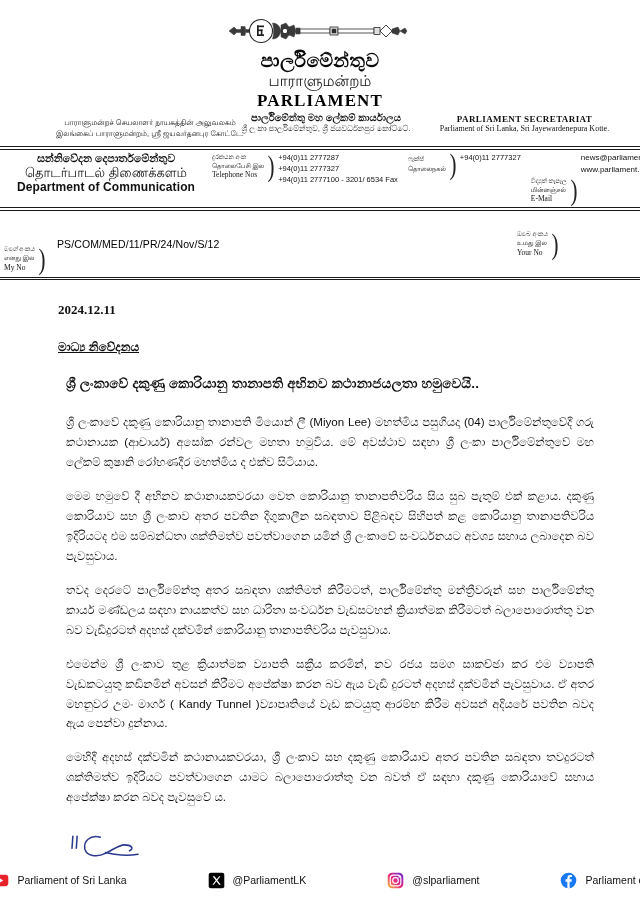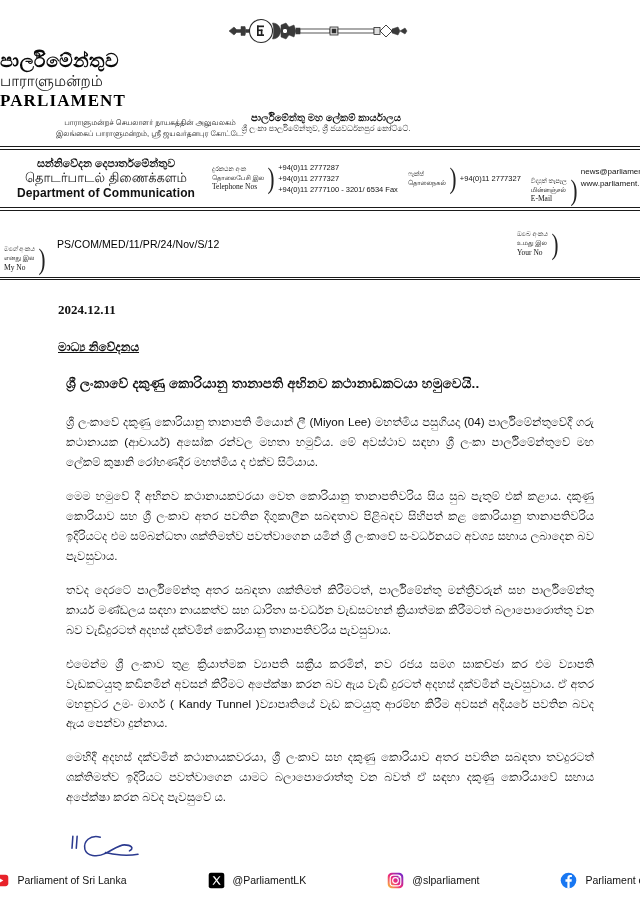--- a/index.html
+++ b/index.html
@@ -19,21 +19,21 @@
   .page {
     width: 640px;
     height: 903px;
     position: relative;
     background: #fff;
     box-sizing: border-box;
   }
 
   
   .masthead {
-    text-align: left;
+    text-align: center;
     padding-top: 14px;
   }
   .mace {
     width: 190px;
     height: 34px;
     margin: 0 auto 2px;
     display: block;
   }
   .crest-line-si {
     font-family: "Liberation Sans", sans-serif;
@@ -80,21 +80,21 @@
   }
 
   .rule {
     border-top: 1px solid #1a1a1a;
     width: 100%;
   }
 
   
   .b2 {
     display: flex;
-    align-items: center;
+    align-items: flex-start;
     min-height: 42px;
     padding: 2px 0;
   }
   .b2-dept {
     flex: 0 0 212px;
     text-align: center;
     line-height: 1.18;
   }
   .b2-dept .d-si {
     font-family: "Liberation Sans", sans-serif;
@@ -299,20 +299,24 @@
       <div>இலங்கைப் பாராளுமன்றம், ஸ்ரீ ஜயவர்தனபுர கோட்டே.</div>
     </div>
     <div class="b1-right" style="flex:0 0 0;width:0;overflow:visible;"></div>
   </div>
 
   <div style="position:relative;margin-top:-34px;height:34px;">
     <div style="position:absolute;left:191px;top:0;width:270px;text-align:center;">
       <div class="d-si" style="font-family:'Liberation Sans',sans-serif;font-size:10px;font-weight:bold;">පාර්ලිමේන්තු මහ ලේකම් කාර්යාලය</div>
       <div style="font-family:'Liberation Sans',sans-serif;font-size:8px;">ශ්‍රී ලංකා පාර්ලිමේන්තුව, ශ්‍රී ජයවර්ධනපුර කෝට්ටේ.</div>
     </div>
+    <div style="position:absolute;right:8px;top:2px;width:215px;text-align:center;">
+      <div class="t1" style="font-family:'Liberation Serif',serif;font-size:9px;font-weight:bold;letter-spacing:.4px;">PARLIAMENT SECRETARIAT</div>
+      <div class="t2" style="font-family:'Liberation Serif',serif;font-size:8px;">Parliament of Sri Lanka, Sri Jayewardenepura Kotte.</div>
+    </div>
   </div>
 
   <div class="rule"></div>
   <div style="height:1.5px;"></div>
   <div class="rule"></div>
 
   <div class="b2">
     <div class="b2-dept">
       <div class="d-si">සන්නිවේදන දෙපාර්තමේන්තුව</div>
       <div class="d-ta">தொடர்பாடல் திணைக்களம்</div>
@@ -386,21 +390,21 @@
     </div>
   </div>
 
   <div class="rule"></div>
   <div style="height:1.5px;"></div>
   <div class="rule"></div>
 
   <div class="content">
     <div class="date">2024.12.11</div>
     <div class="subject">මාධ්‍ය නිවේදනය</div>
-    <div class="headline">ශ්‍රී ලංකාවේ දකුණු කොරියානු තානාපති අභිනව  කථානාඩකටයා හමුවෙයි..</div>
+    <div class="headline">ශ්‍රී ලංකාවේ දකුණු කොරියානු තානාපති අභිනව  කථානාජයලතා හමුවෙයි..</div>
 
     <p class="para">ශ්‍රී ලංකාවේ දකුණු කොරියානු තානාපති මියොන් ලී (Miyon Lee) මහත්මිය පසුගියදා (04)  පාර්ලිමේන්තුවේදී ගරු කථානායක (ආචාර්ය) අසෝක රන්වල මහතා හමුවිය. මේ අවස්ථාව සඳහා ශ්‍රී ලංකා පාර්ලිමේන්තුවේ මහ ලේකම් කුෂානි රෝහණදීර මහත්මිය ද එක්ව සිටියාය.</p>
     <p class="para">මෙම හමුවේ දී අභිනව කථානායකවරයා වෙත කොරියානු  තානාපතිවරිය  සිය  සුබ පැතුම් එක් කළාය. දකුණු කොරියාව සහ ශ්‍රී ලංකාව අතර පවතින දිගුකාලීන සබඳතාව පිළිබඳව සිහිපත් කළ කොරියානු  තානාපතිවරිය ඉදිරියටද එම සම්බන්ධතා ශක්තිමත්ව පවත්වාගෙන යමින් ශ්‍රී ලංකාවේ සංවර්ධනයට අවශ්‍ය සහාය ලබාදෙන බව පැවසුවාය.</p>
     <p class="para">තවද දෙරටේ පාර්ලිමේන්තු අතර සබඳතා ශක්තිමත් කිරීමටත්, පාර්ලිමේන්තු මන්ත්‍රීවරුන් සහ පාර්ලිමේන්තු කාර්ය මණ්ඩලය සඳහා නායකත්ව සහ ධාරිතා සංවර්ධන වැඩසටහන් ක්‍රියාත්මක  කිරීමටත් බලාපොරොත්තු වන බව වැඩිදුරටත් අදහස් දක්වමින් කොරියානු  තානාපතිවරිය පැවසුවාය.</p>
     <p class="para">එමෙන්ම  ශ්‍රී ලංකාව තුළ ක්‍රියාත්මක ව්‍යාපති සක්‍රීය කරමින්, නව රජය සමග සාකච්ඡා කර එම ව්‍යාපති වැඩකටයුතු කඩිනමින් අවසන් කිරීමට අපේක්ෂා කරන බව ඇය වැඩි දුරටත් අදහස් දක්වමින් පැවසුවාය. ඒ අතර මහනුවර උමං මාර්ග ( Kandy Tunnel )ව්‍යාපෘතියේ වැඩ කටයුතු ආරම්භ කිරීම අවසන් අදියරේ පවතින බවද ඇය  පෙන්වා දුන්නාය.</p>
     <p class="para">මෙහිදී අදහස් දක්වමින්  කථානායකවරයා, ශ්‍රී ලංකාව සහ දකුණු කොරියාව අතර පවතින සබඳතා තවදුරටත් ශක්තිමත්ව ඉදිරියට පවත්වාගෙන යාමට බලාපොරොත්තු වන බවත් ඒ සඳහා දකුණු කොරියාවේ සහාය අපේක්ෂා කරන බවද  පැවසුවේ ය.</p>
   </div>
 
   <div class="sig-wrap">
     <svg class="signature" viewBox="0 0 140 48">

